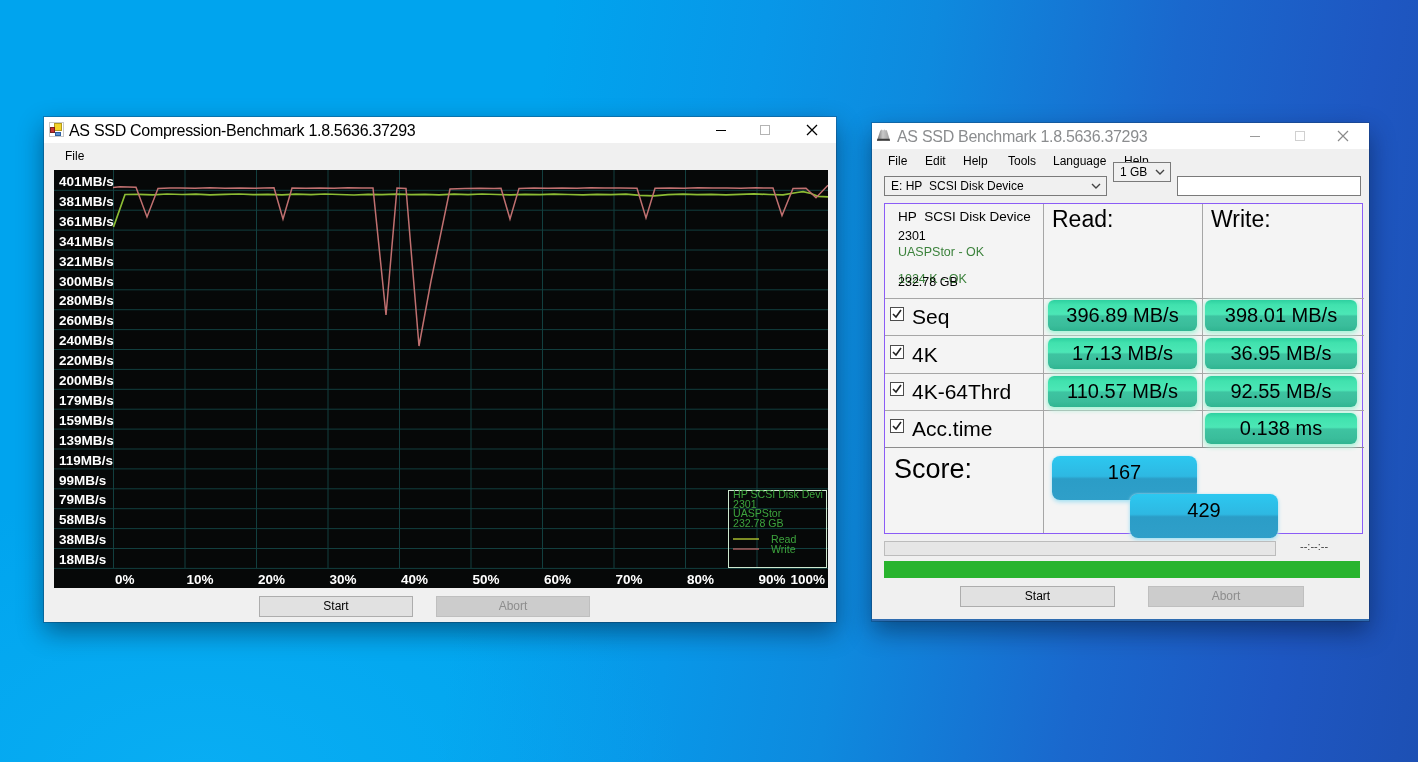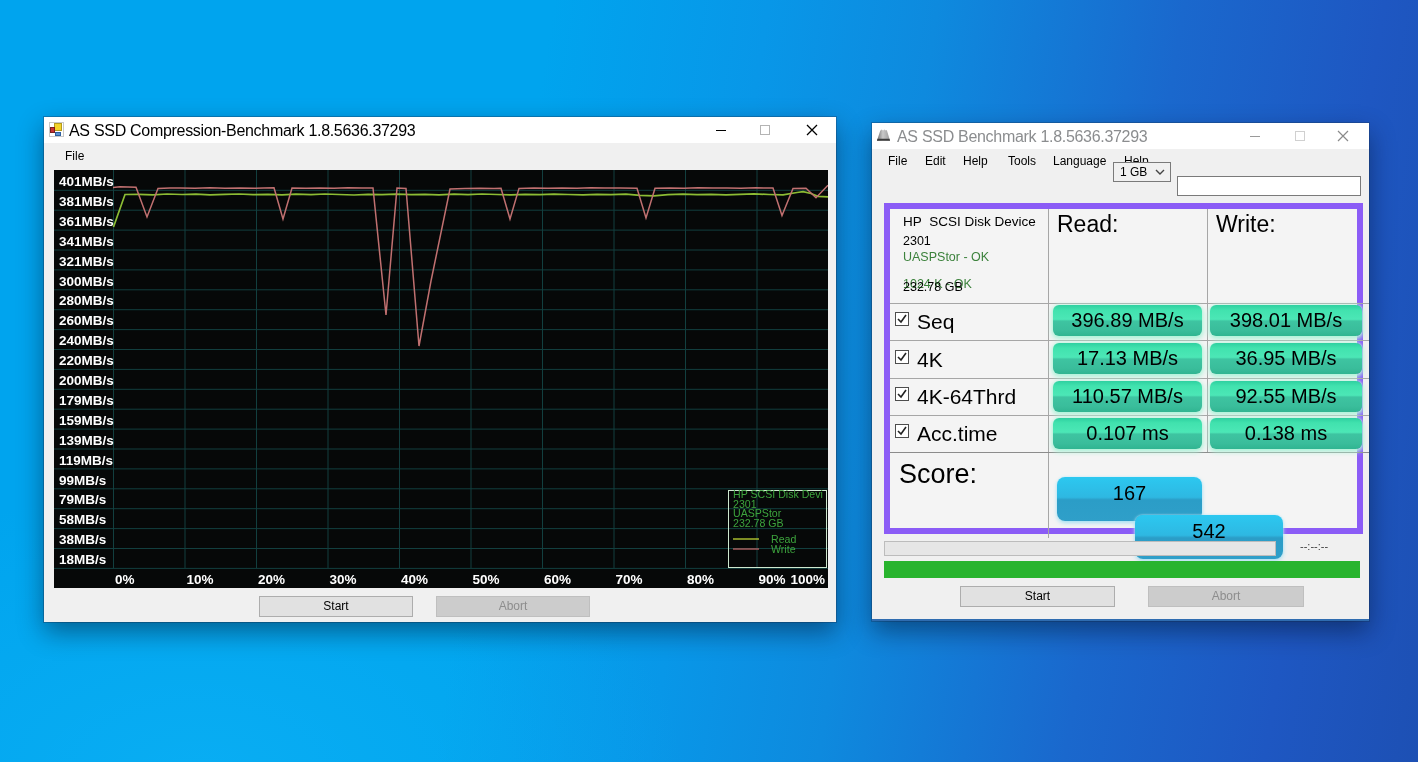--- a/index.html
+++ b/index.html
@@ -28,31 +28,31 @@
 
 #w2 { left:872px; top:123px; width:497px; height:498px; border-bottom:2px solid #2f6cb0; }
 #w2 .titlebar { height:26px; }
 #w2 .ttext { color:#8b8d8f; }
 #w2 .menubar { top:26px; height:26px; }
 #w2 .menubar span { position:absolute; top:5px; }
 .combo { position:absolute; height:20px; background:#f0f0f0; border:1px solid #7a7a7a; font-size:12px; line-height:18px; color:#000; }
 .combo svg { position:absolute; right:5px; top:6px; }
 .tbox { position:absolute; height:20px; background:#fff; border:1px solid #7a7a7a; }
 
-#tbl { position:absolute; left:12px; top:80px; width:479px; height:331px; background:#f4f4f4; border:6px solid #8b5cf6; }
+#tbl { position:absolute; left:12px; top:80px; width:479px; height:331px; background:#f4f4f4; border:1px solid #8b5cf6; }
 .gline { position:absolute; background:#a6a6a6; }
 .cbx { position:absolute; width:14px; height:14px; border:1px solid #4d4d4d; background:#fff; }
 .cbx svg { position:absolute; left:0px; top:0px; }
 .rowlab { position:absolute; left:27px; font-size:21px; color:#000; }
 .gbtn { position:absolute; width:149px; height:31px; border-radius:6px; text-align:center; font-size:20px; line-height:31px; color:#000;
   background:linear-gradient(180deg, #2ed0a0 0%, #41e2ae 16%, #4ce7b6 46%, #3ec4a1 52%, #3abd9b 82%, #30b591 100%);
   box-shadow:0 2px 5px 1px #aef2d8, 0 0 3px #c9f7e6; }
 .bbtn { position:absolute; height:44px; border-radius:8px; text-align:center; font-size:20px; line-height:33px; color:#000;
   background:linear-gradient(180deg, #2cc8f0 0%, #2eb8e2 46%, #2b9dc7 52%, #2f9fc9 100%);
-  box-shadow:0 2px 4px 0px #a5e0f2, 0 0 2px #c4ecf8;margin-top:16px; }
+  box-shadow:0 2px 4px 0px #a5e0f2, 0 0 2px #c4ecf8; }
 </style>
 </head>
 <body>
 
 <div class="win" id="w1">
   <div class="titlebar">
     <div class="ticon" style="left:6px; top:6px; width:13px; height:13px; background:#fff; outline:1px solid #c8c8c8;">
       <div style="position:absolute; left:4px; top:0px; width:8px; height:8px; background:#f5d328; border:1px solid #b49b1e;"></div>
       <div style="position:absolute; left:0px; top:4px; width:5px; height:6px; background:#c83232; border:1px solid #7a1e1e;"></div>
       <div style="position:absolute; left:5px; top:9px; width:6px; height:4px; background:#5a8fd2; border:1px solid #2d5f9e;"></div>
@@ -168,20 +168,25 @@
   </div>
   <div class="menubar">
     <span style="left:16px;">File</span>
       <span style="left:53px;">Edit</span>
       <span style="left:91px;">Help</span>
       <span style="left:136px;">Tools</span>
       <span style="left:181px;">Language</span>
       <span style="left:252px;">Help</span>
   </div>
 
+  <div class="combo" style="left:12px; top:53px; width:223px; padding-left:6px;">E: HP&nbsp; SCSI Disk Device
+    <svg width="10" height="6" viewBox="0 0 10 6">
+        <path d="M1 1 L5 5 L9 1" fill="none" stroke="#444" stroke-width="1.4"></path>
+      </svg>
+  </div>
   <div class="combo" style="left:241px; top:39px; width:58px; padding-left:6px;">1 GB
     <svg width="10" height="6" viewBox="0 0 10 6">
         <path d="M1 1 L5 5 L9 1" fill="none" stroke="#444" stroke-width="1.4"></path>
       </svg>
   </div>
   <div class="tbox" style="left:305px; top:53px; width:184px;"></div>
 
   <div id="tbl">
 
     <div class="gline" style="left:158px; top:0; width:1px; height:329px;"></div>
@@ -226,26 +231,25 @@
     <div class="rowlab" style="top:176px;">4K-64Thrd</div>
     <div class="gbtn" style="left:163px; top:172px;">110.57 MB/s</div>
     <div class="gbtn" style="left:320px; top:172px; width:152px;">92.55 MB/s</div>
 
     <div class="cbx" style="left:5px; top:215px;">
         <svg width="12" height="12" viewBox="0 0 12 12">
           <path d="M2 6 L5 9 L10 2" fill="none" stroke="#222" stroke-width="1.6"></path>
         </svg>
       </div>
     <div class="rowlab" style="top:213px;">Acc.time</div>
-    <div class="gbtn" style="left:163px; top:209px;">0.107 ms</div>
     <div class="gbtn" style="left:320px; top:209px; width:152px;">0.138 ms</div>
 
     <div style="position:absolute; left:9px; top:250px; font-size:27px; color:#000;">Score:</div>
     <div class="bbtn" style="left:167px; top:252px; width:145px;">167</div>
-    <div class="bbtn" style="left:245px; top:290px; width:148px;">542</div>
+    <div class="bbtn" style="left:245px; top:290px; width:148px;">429</div>
   </div>
 
   <div style="position:absolute; left:12px; top:418px; width:392px; height:15px; background:#e6e6e6; border:1px solid #bcbcbc;"></div>
   <div style="position:absolute; left:428px; top:417px; font-size:11px; color:#3c3c3c;">--:--:--</div>
   <div style="position:absolute; left:12px; top:438px; width:476px; height:17px; background:#28b42e;"></div>
   <div class="btn" style="left:88px; top:463px; width:155px; height:21px; line-height:19px;">Start</div>
   <div class="btn dis" style="left:276px; top:463px; width:156px; height:21px; line-height:19px;">Abort</div>
 </div>
 
 </body></html>

